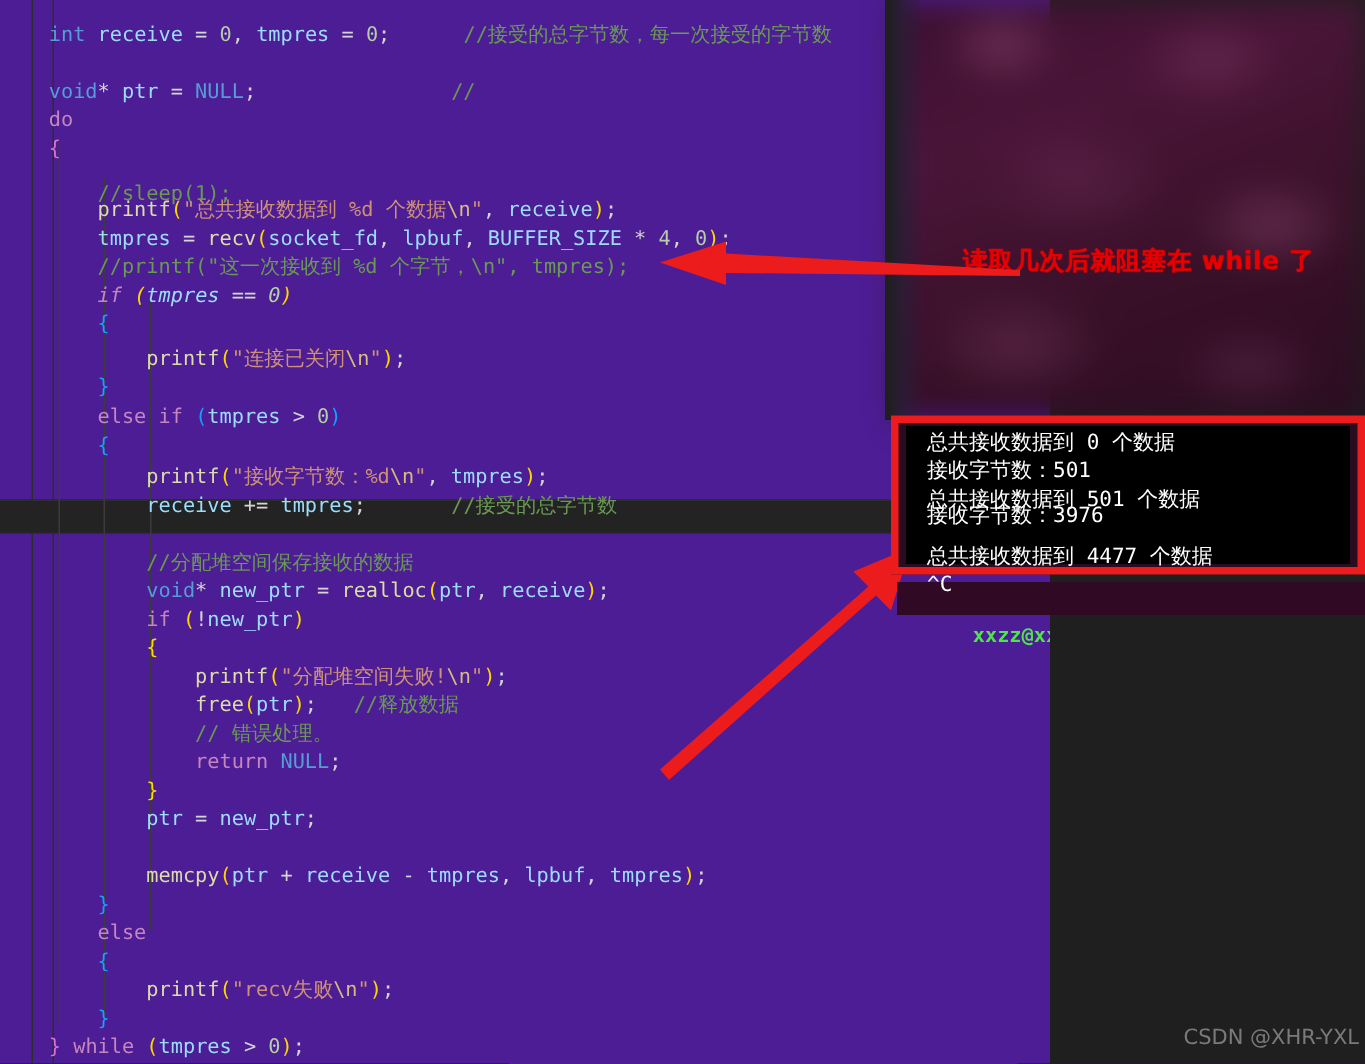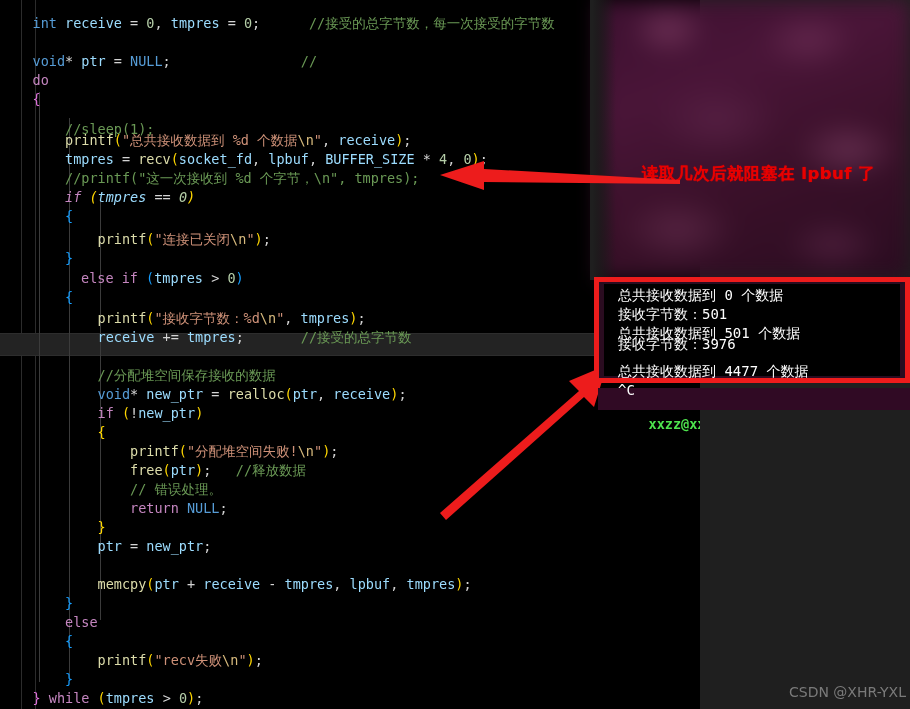--- a/index.html
+++ b/index.html
@@ -2,21 +2,21 @@
 <html><head>
 <meta charset="utf-8">
 <style>
   html,body{margin:0;padding:0;background:#1e1e1e;}
   body{width:910px;height:709px;overflow:hidden;position:relative;
        font-family:"DejaVu Sans Mono","Liberation Mono",monospace;}
 
   
   #editor{position:absolute;left:0;top:0;width:910px;height:709px;background:#1f1f1f;}
   #code-area{position:absolute;left:0;top:0;width:700px;height:709px;
-             background:#000000;overflow:hidden;}
+             background:#4c1d95;overflow:hidden;}
   .gutter-l1{position:absolute;left:21px;top:0;width:1px;height:709px;background:#2c2c2c;}
   .gutter-l2{position:absolute;left:35px;top:0;width:1px;height:709px;background:#2c2c2c;}
   .indent-g1{position:absolute;left:39px;top:92px;width:1px;height:590px;background:#3b3b3b;}
   .indent-g2{position:absolute;left:69px;top:118px;width:1px;height:560px;background:#3b3b3b;}
   .indent-g3{position:absolute;left:100px;top:200px;width:1px;height:420px;background:#3b3b3b;}
 
   
   #current-line{position:absolute;left:0;top:333px;width:700px;height:23px;
                 border-top:1px solid #2d2d2d;border-bottom:1px solid #2d2d2d;
                 box-sizing:border-box;background:#232323;}
@@ -101,21 +101,21 @@
         <div class="cline" style="top: 69px;"><span class="t-op">    </span><span class="t-kw">do</span></div>
         <div class="cline" style="top: 88px;"><span class="t-op">    </span><span class="t-b2">{</span></div>
         <div class="cline" style="top: 118px;"><span class="t-op">        </span><span class="t-cmt">//sleep(1);</span></div>
         <div class="cline" style="top: 129px;"><span class="t-op">        </span><span class="t-fn">printf</span><span class="t-b1">(</span><span class="t-str">"总共接收数据到 %d 个数据</span><span class="t-esc">\n</span><span class="t-str">"</span><span class="t-op">, </span><span class="t-var">receive</span><span class="t-b1">)</span><span class="t-op">;</span></div>
         <div class="cline" style="top: 148px;"><span class="t-op">        </span><span class="t-var">tmpres</span><span class="t-op"> = </span><span class="t-fn">recv</span><span class="t-b1">(</span><span class="t-var">socket_fd</span><span class="t-op">, </span><span class="t-var">lpbuf</span><span class="t-op">, </span><span class="t-var">BUFFER_SIZE</span><span class="t-op"> * </span><span class="t-num">4</span><span class="t-op">, </span><span class="t-num">0</span><span class="t-b1">)</span><span class="t-op">;</span></div>
         <div class="cline" style="top: 167px;"><span class="t-op">        </span><span class="t-cmt">//printf("这一次接收到 %d 个字节，\n", tmpres);</span></div>
         <div class="cline" style="top: 186px; font-style: italic;"><span class="t-op">        </span><span class="t-kw">if</span><span class="t-op"> </span><span class="t-b1">(</span><span class="t-var">tmpres</span><span class="t-op"> == </span><span class="t-num">0</span><span class="t-b1">)</span></div>
         <div class="cline" style="top: 205px;"><span class="t-op">        </span><span class="t-b3">{</span></div>
         <div class="cline" style="top: 228px;"><span class="t-op">            </span><span class="t-fn">printf</span><span class="t-b1">(</span><span class="t-str">"连接已关闭</span><span class="t-esc">\n</span><span class="t-str">"</span><span class="t-b1">)</span><span class="t-op">;</span></div>
         <div class="cline" style="top: 247px;"><span class="t-op">        </span><span class="t-b3">}</span></div>
-        <div class="cline" style="top: 267px; margin-left: 16px;"><span class="t-op">        </span><span class="t-kw">else</span><span class="t-op"> </span><span class="t-kw">if</span><span class="t-op"> </span><span class="t-b3">(</span><span class="t-var">tmpres</span><span class="t-op"> &gt; </span><span class="t-num">0</span><span class="t-b3">)</span></div>
+        <div class="cline" style="top: 267px;"><span class="t-op">        </span><span class="t-kw">else</span><span class="t-op"> </span><span class="t-kw">if</span><span class="t-op"> </span><span class="t-b3">(</span><span class="t-var">tmpres</span><span class="t-op"> &gt; </span><span class="t-num">0</span><span class="t-b3">)</span></div>
         <div class="cline" style="top: 286px;"><span class="t-op">        </span><span class="t-b3">{</span></div>
         <div class="cline" style="top: 307px;"><span class="t-op">            </span><span class="t-fn">printf</span><span class="t-b1">(</span><span class="t-str">"接收字节数：%d</span><span class="t-esc">\n</span><span class="t-str">"</span><span class="t-op">, </span><span class="t-var">tmpres</span><span class="t-b1">)</span><span class="t-op">;</span></div>
         <div class="cline" style="top: 326px;"><span class="t-op">            </span><span class="t-var">receive</span><span class="t-op"> += </span><span class="t-var">tmpres</span><span class="t-op">;</span><span class="t-op">       </span><span class="t-cmt">//接受的总字节数</span></div>
         <div class="cline" style="top: 364px;"><span class="t-op">            </span><span class="t-cmt">//分配堆空间保存接收的数据</span></div>
         <div class="cline" style="top: 383px;"><span class="t-op">            </span><span class="t-type">void</span><span class="t-op">* </span><span class="t-var">new_ptr</span><span class="t-op"> = </span><span class="t-fn">realloc</span><span class="t-b1">(</span><span class="t-var">ptr</span><span class="t-op">, </span><span class="t-var">receive</span><span class="t-b1">)</span><span class="t-op">;</span></div>
         <div class="cline" style="top: 402px;"><span class="t-op">            </span><span class="t-kw">if</span><span class="t-op"> </span><span class="t-b1">(</span><span class="t-op">!</span><span class="t-var">new_ptr</span><span class="t-b1">)</span></div>
         <div class="cline" style="top: 421px;"><span class="t-op">            </span><span class="t-b1">{</span></div>
         <div class="cline" style="top: 440px;"><span class="t-op">                </span><span class="t-fn">printf</span><span class="t-b1">(</span><span class="t-str">"分配堆空间失败!</span><span class="t-esc">\n</span><span class="t-str">"</span><span class="t-b1">)</span><span class="t-op">;</span></div>
         <div class="cline" style="top: 459px;"><span class="t-op">                </span><span class="t-fn">free</span><span class="t-b1">(</span><span class="t-var">ptr</span><span class="t-b1">)</span><span class="t-op">;</span><span class="t-op">   </span><span class="t-cmt">//释放数据</span></div>
         <div class="cline" style="top: 478px;"><span class="t-op">                </span><span class="t-cmt">// 错误处理。</span></div>
@@ -129,21 +129,21 @@
         <div class="cline" style="top: 630px;"><span class="t-op">        </span><span class="t-b3">{</span></div>
         <div class="cline" style="top: 649px;"><span class="t-op">            </span><span class="t-fn">printf</span><span class="t-b1">(</span><span class="t-str">"recv失败</span><span class="t-esc">\n</span><span class="t-str">"</span><span class="t-b1">)</span><span class="t-op">;</span></div>
         <div class="cline" style="top: 668px;"><span class="t-op">        </span><span class="t-b3">}</span></div>
         <div class="cline" style="top: 687px;"><span class="t-op">    </span><span class="t-b2">}</span><span class="t-op"> </span><span class="t-kw">while</span><span class="t-op"> </span><span class="t-b1">(</span><span class="t-var">tmpres</span><span class="t-op"> &gt; </span><span class="t-num">0</span><span class="t-b1">)</span><span class="t-op">;</span></div>
       </div>
   </div>
 
   <div id="blur-backdrop"></div>
   <div id="blur-fadeleft"></div>
 
-  <div id="annot-text">读取几次后就阻塞在 lpbuf 了</div>
+  <div id="annot-text">读取几次后就阻塞在 while 了</div>
 
   <svg id="arrow-1" viewBox="0 0 240 34">
     <polygon points="0,17 44,3 44,11 240,22 240,26 44,24 44,32" fill="#ed1c1c"></polygon>
   </svg>
 
   <svg id="arrow-2" viewBox="0 0 175 155">
     <polygon points="175,0 137,16 147,26 8,148 14,155 152,32 162,42" fill="#ed1c1c"></polygon>
   </svg>
 
   <div id="term-strip"></div>

